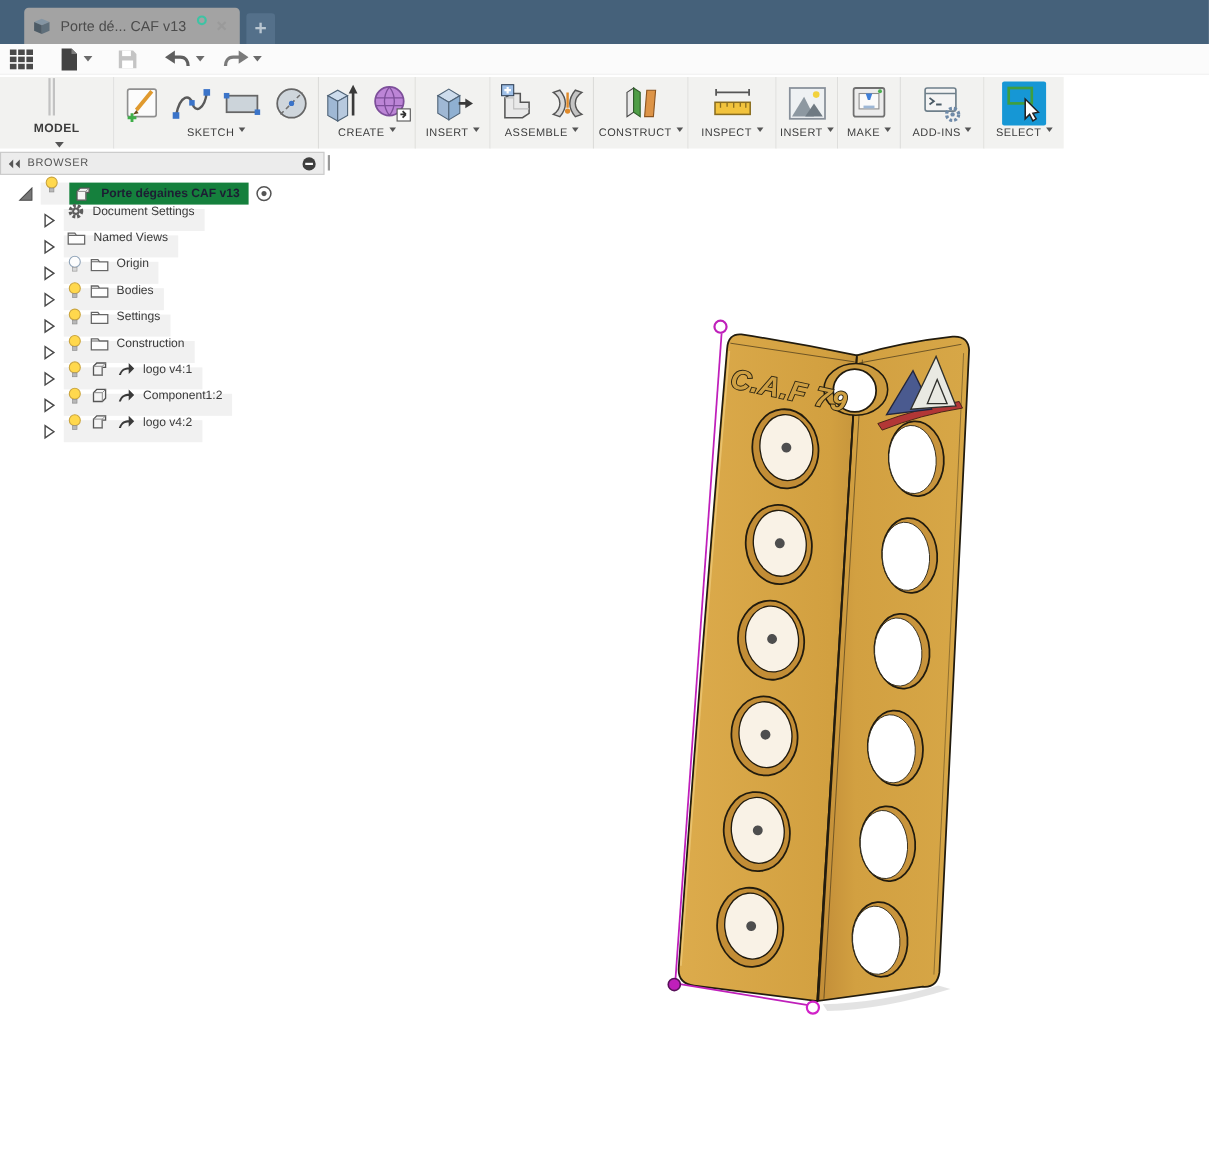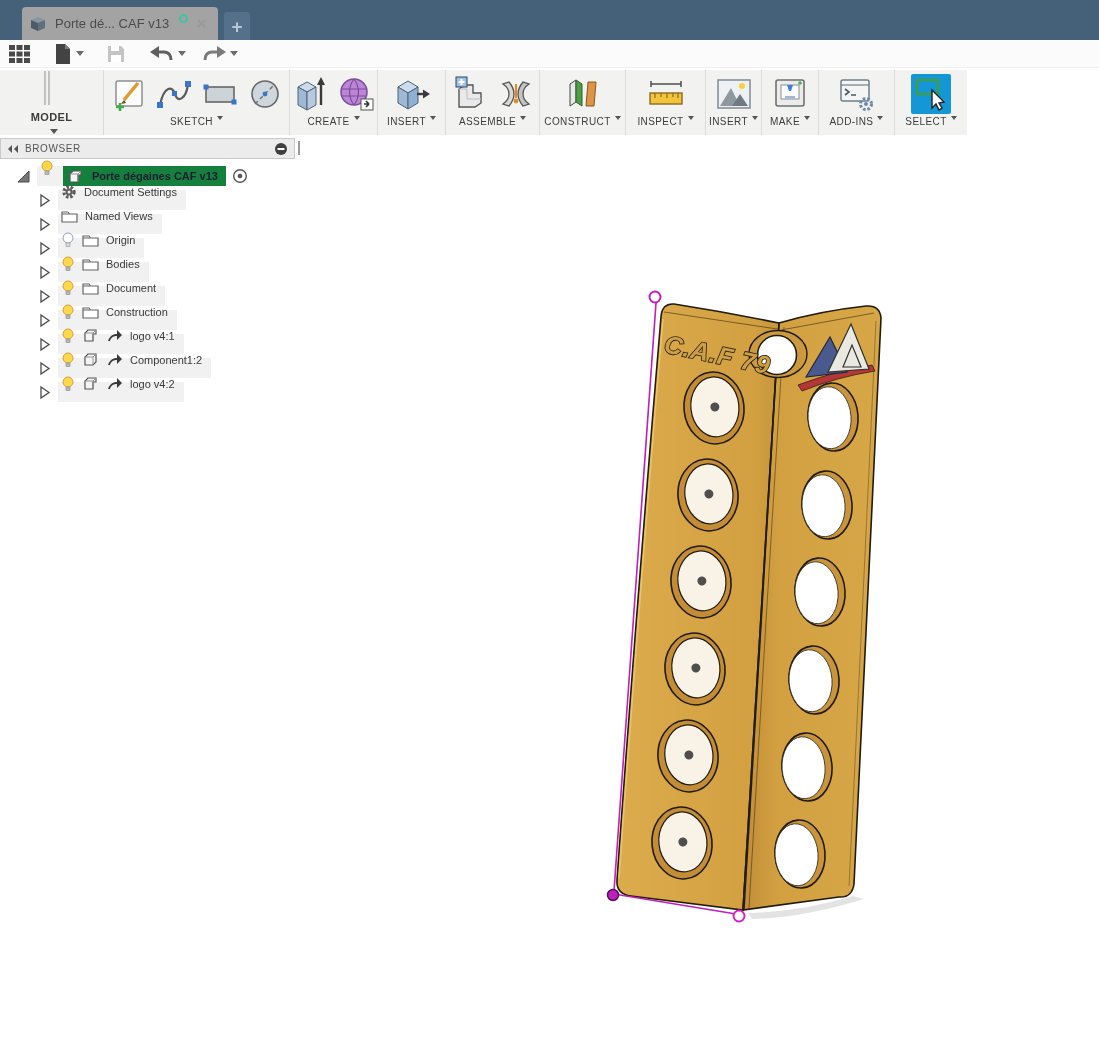--- a/index.html
+++ b/index.html
@@ -532,21 +532,21 @@
           </svg>
       <span class="chip ml6">
         <svg width="14" height="16" viewBox="0 0 14 16">
           <circle cx="7" cy="6" r="5" fill="#ffd84d" stroke="#caa43d"></circle>
           <rect x="5" y="11" width="4" height="3.5" fill="#b8b8b8" stroke="#8b8b8b" stroke-width="0.6"></rect>
         </svg>
         <svg width="17" height="14" viewBox="0 0 17 14">
           <path d="M1,3 h6 l1.5,2 H16 v8 H1 Z" fill="#fdfdfd" stroke="#666666" stroke-width="1.2"></path>
           <line x1="1" y1="5" x2="8" y2="5" stroke="#666666" stroke-width="1"></line>
         </svg>
-        <span class="lbl">Document</span>
+        <span class="lbl">Settings</span>
       </span>
     </div>
 
     <div class="trow">
       <svg class="tri ind2" viewBox="0 0 15 15">
             <polygon points="4,2 12,7.5 4,13" fill="#ffffff" stroke="#4a4a4a" stroke-width="1.3"></polygon>
           </svg>
       <span class="chip ml6">
         <svg width="14" height="16" viewBox="0 0 14 16">
           <circle cx="7" cy="6" r="5" fill="#ffd84d" stroke="#caa43d"></circle>

